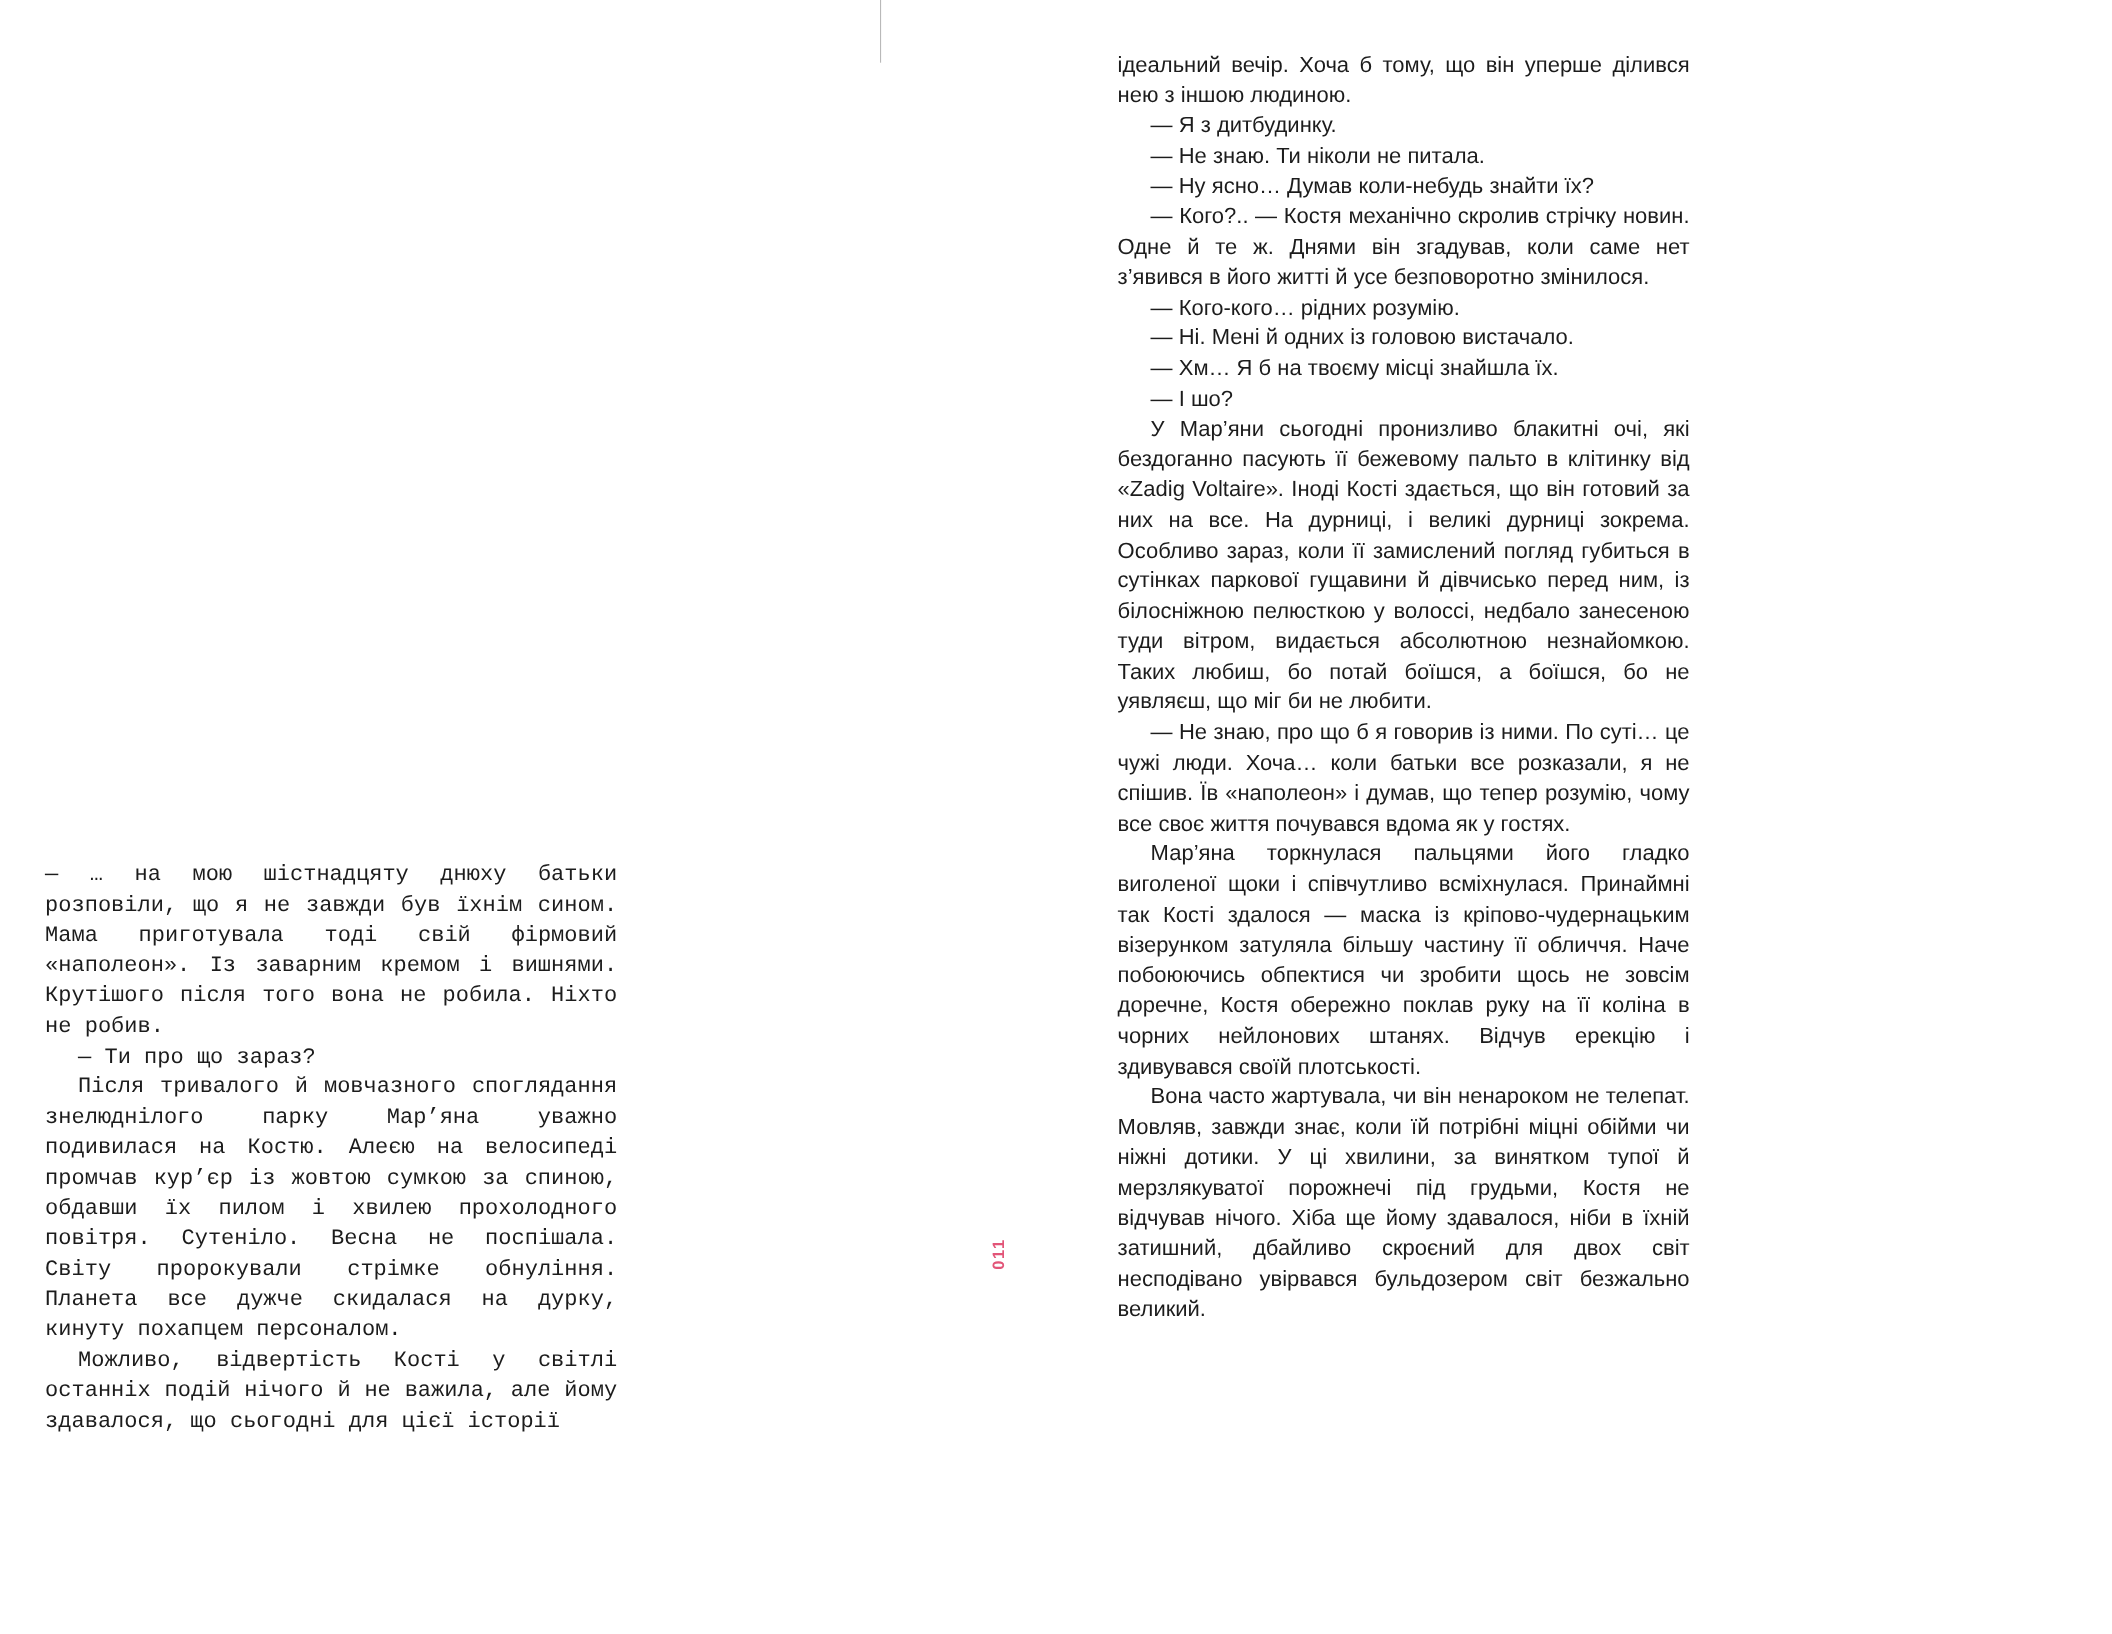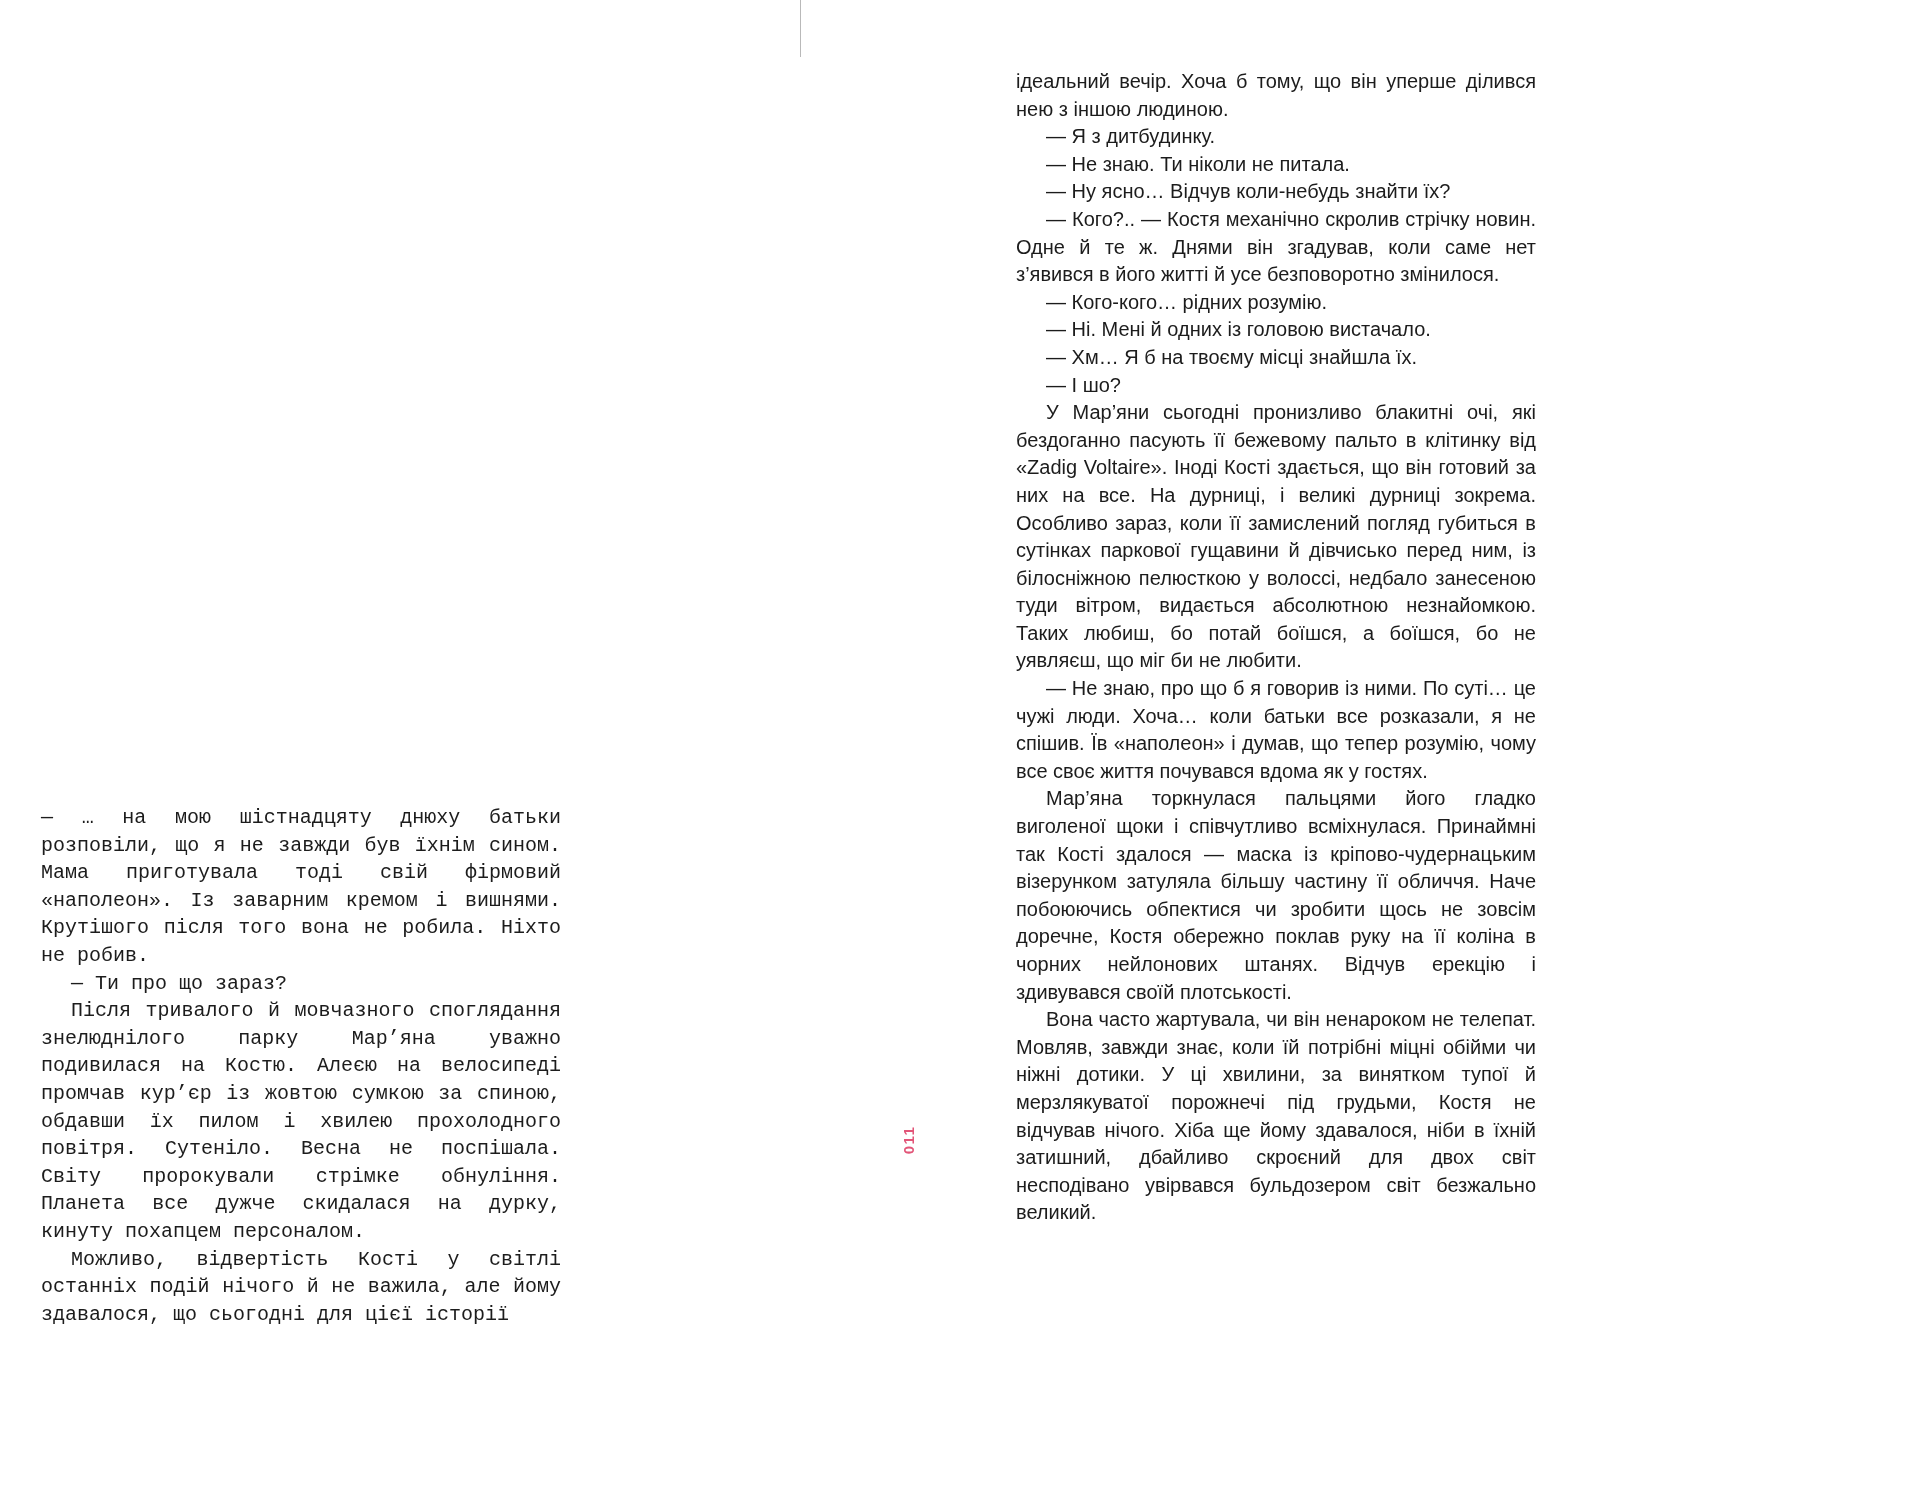--- a/index.html
+++ b/index.html
@@ -18,21 +18,20 @@
     overflow: hidden;
   }
   .text-col {
     position: absolute;
     width: 520px;
     font-size: 20px;
     line-height: 27.6px;
     color: var(--text-color, #1c1c1c);
     text-align: justify;
     hyphens: auto;
-    margin-top: 22px;
   }
   .text-col.left  { left: 41px;  top: 782px; font-family: Liberation Mono, monospace; }
   .text-col.right { left: 1016px; top: 46px; }
   .para { text-align: justify; }
   .para.indent { text-indent: 30px; }
   .italic { }
   .spine-mark {
     position: absolute;
     left: 800px;
     top: 0;
@@ -71,21 +70,21 @@
       <p class="para"><span>— … на мою шістнадцяту днюху батьки розповіли, що я не завжди був їхнім сином. Мама приготувала тоді свій фірмовий «наполеон». Із заварним кремом і вишнями. Крутішого після того вона не робила. Ніхто не робив.</span></p>
       <p class="para indent"><span>— Ти про що зараз?</span></p>
       <p class="para indent"><span>Після тривалого й мовчазного споглядання знелюднілого парку Мар’яна уважно подивилася на Костю. Алеєю на велосипеді промчав кур’єр із жовтою сумкою за спиною, обдавши їх пилом і хвилею прохолодного повітря. Сутеніло. Весна не поспішала. Світу пророкували стрімке обнуління. Планета все дужче скидалася на дурку, кинуту похапцем персоналом.</span></p>
       <p class="para indent"><span>Можливо, відвертість Кості у світлі останніх подій нічого й не важила, але йому здавалося, що сьогодні для цієї історії</span></p>
     </div>
 
   <div class="text-col right" lang="uk">
       <p class="para"><span>ідеальний вечір. Хоча б тому, що він уперше ділився нею з іншою людиною.</span></p>
       <p class="para indent"><span>— Я з дитбудинку.</span></p>
       <p class="para indent"><span>— Не знаю. Ти ніколи не питала.</span></p>
-      <p class="para indent"><span>— Ну ясно… Відчув коли-небудь знайти їх?</span></p>
+      <p class="para indent"><span>— Ну ясно… Думав коли-небудь знайти їх?</span></p>
       <p class="para indent"><span>— Кого?.. — Костя механічно скролив стрічку новин. Одне й те ж. Днями він згадував, коли саме нет з’явився в його житті й </span><span class="italic">усе</span><span> безповоротно змінилося.</span></p>
       <p class="para indent"><span>— Кого-кого… рідних розумію.</span></p>
       <p class="para indent"><span>— Ні. Мені й одних із головою вистачало.</span></p>
       <p class="para indent"><span>— Хм… Я б на твоєму місці знайшла їх.</span></p>
       <p class="para indent"><span>— І шо?</span></p>
       <p class="para indent"><span>У Мар’яни сьогодні пронизливо блакитні очі, які бездоганно пасують її бежевому пальто в клітинку від «Zadig Voltaire». Іноді Кості здається, що він готовий за них на все. На дурниці, і великі дурниці зокрема. Особливо зараз, коли її замислений погляд губиться в сутінках паркової гущавини й дівчисько перед ним, із білосніжною пелюсткою у волоссі, недбало занесеною туди вітром, видається абсолютною незнайомкою. Таких любиш, бо потай боїшся, а боїшся, бо не уявляєш, що міг би не любити.</span></p>
       <p class="para indent"><span>— Не знаю, про що б я говорив із ними. По суті… це чужі люди. Хоча… коли батьки все розказали, я не спішив. Їв «наполеон» і думав, що тепер розумію, чому все своє життя почувався вдома як у гостях.</span></p>
       <p class="para indent"><span>Мар’яна торкнулася пальцями його гладко виголеної щоки і співчутливо всміхнулася. Принаймні так Кості здалося — маска із кріпово-чудернацьким візерунком затуляла більшу частину її обличчя. Наче побоюючись обпектися чи зробити щось не зовсім доречне, Костя обережно поклав руку на її коліна в чорних нейлонових штанях. Відчув ерекцію і здивувався своїй плотськості.</span></p>
       <p class="para indent"><span>Вона часто жартувала, чи він ненароком не телепат. Мовляв, завжди знає, коли їй потрібні міцні обійми чи ніжні дотики. У ці хвилини, за винятком тупої й мерзлякуватої порожнечі під грудьми, Костя не відчував нічого. Хіба ще йому здавалося, ніби в їхній затишний, дбайливо скроєний для двох світ несподівано увірвався бульдозером світ безжально великий.</span></p>
     </div>

